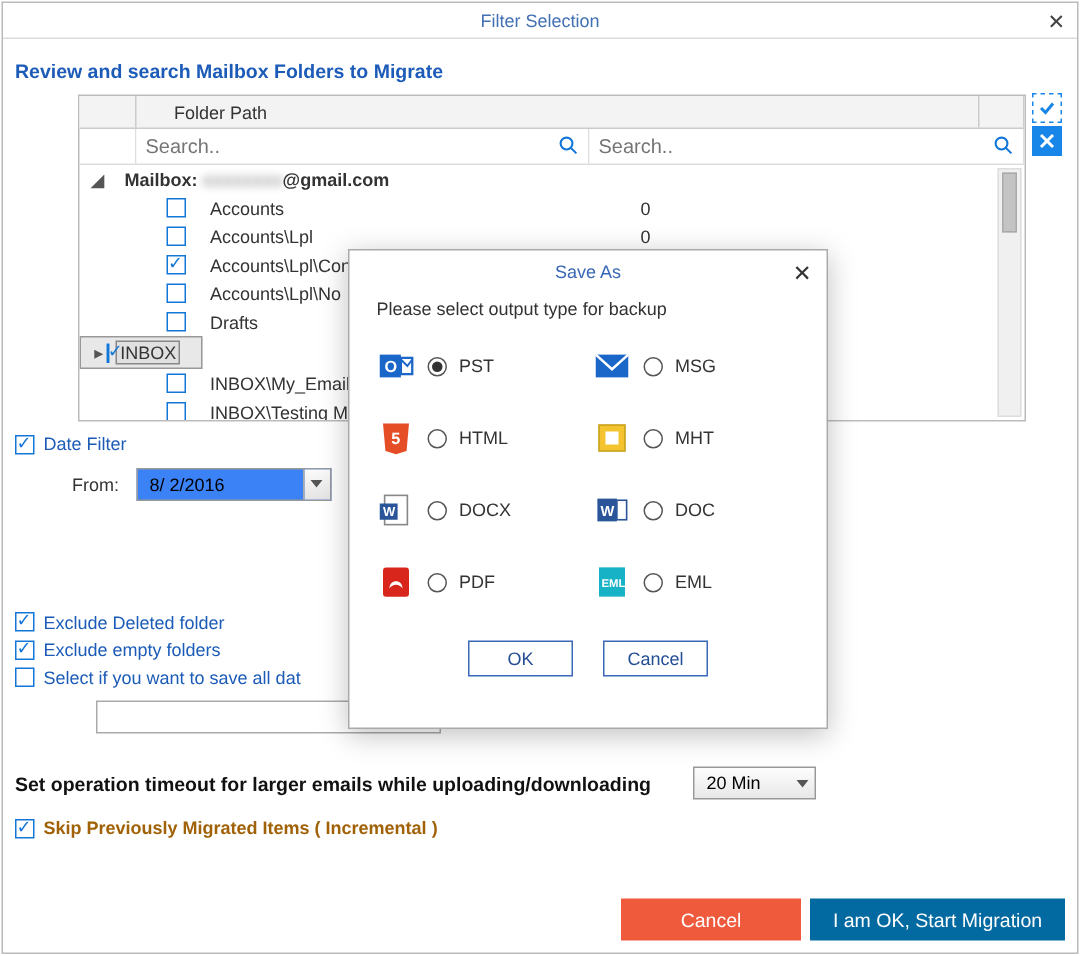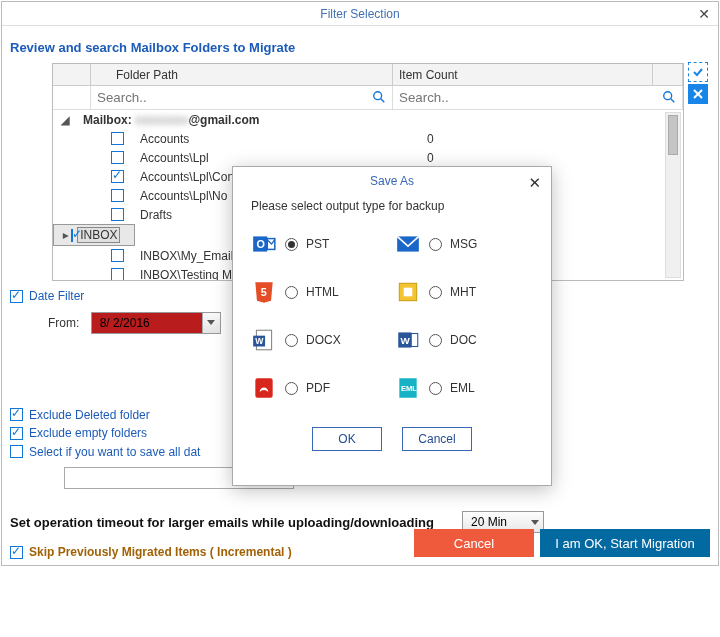--- a/index.html
+++ b/index.html
@@ -1,17 +1,17 @@
 <!DOCTYPE html>
 <html><head>
 <meta charset="utf-8">
 <style>
   * { box-sizing: border-box; font-family: "Segoe UI", Tahoma, Arial, sans-serif; }
   body { margin: 0; background: #fff; width: 720px; height: 637px; overflow: hidden; font-size: 12px; }
-  .window { border: 1px solid #bbb; width: 718px; height: 565px; margin: 1px; position: relative; }
+  .window { border: 1px solid #bbb; width: 718px; height: 635px; margin: 1px; position: relative; }
 
   .titlebar { height: 24px; line-height: 24px; text-align: center; color: #4270b3; position: relative; border-bottom: 1px solid #ddd; }
   .titlebar .close { position: absolute; right: 8px; top: 0; font-size: 14px; color: #444; cursor: default; }
 
   .content { padding: 10px 8px 0 8px; }
   .section-title { color: #1c5cb8; font-weight: 600; font-size: 13px; margin: 4px 0 8px 0; }
 
   .tree-area { position: relative; border: 1px solid #bbb; background: #fff; }
   .hdr-row { display:flex; border-bottom:1px solid #ccc; background:#f3f3f3; height:22px; line-height:22px; }
   .hdr-cell { border-right:1px solid #ccc; padding:0 6px; color:#333; }
@@ -50,21 +50,21 @@
   .filters { margin-top:6px; }
   .chk { display:inline-flex; align-items:center; margin:2px 0;justify-content:flex-end; }
   .chk .box { width:13px; height:13px; border:1px solid #1276d8; margin-right:6px; position:relative; background:#fff;}
   .chk .box.checked::after { content:"✓"; position:absolute; top:-3px; left:0; font-size:12px; color:#1276d8;}
   .chk.blue span.txt { color:#1c5cb8; }
   .chk.red span.txt { color:#a16207; font-weight:600;}
   .chk span.txt { color:#333; }
 
   .date-row { margin:6px 0 12px 38px; }
   .date-row label { margin-right:8px; color:#333; }
-  .date-input { display:inline-block; border:1px solid #999; background:#b91c1c; height:22px; line-height:20px; padding:0 4px 0 8px; width:130px; position:relative; }
+  .date-input { display:inline-block; border:1px solid #999; background:#3b82f6; height:22px; line-height:20px; padding:0 4px 0 8px; width:130px; position:relative; }
   .date-input .dd { position:absolute; right:0; top:0; bottom:0; width:18px; border-left:1px solid #aaa; background:linear-gradient(#fafafa,#e4e4e4); display:flex; align-items:center; justify-content:center;}
 
   .long-input { display:block; width:230px; height:22px; border:1px solid #aaa; margin:6px 0 0 54px; }
 
   .timeout-row { margin-top:22px; display:flex; align-items:center; gap:28px;}
   .timeout-row .label { color:#111; font-weight:600; font-size:13px;}
   .sel { border:1px solid #999; background:linear-gradient(#fdfdfd,#e8e8e8); height:22px; width:82px; display:flex; align-items:center; justify-content:space-between; padding:0 4px 0 8px;}
 
   .footer { position:absolute; right:8px; bottom:8px; display:flex; gap:6px; }
   .btn { height:28px; min-width:120px; display:flex; align-items:center; justify-content:center; color:#fff; font-size:13px; padding:0 14px;}
@@ -98,21 +98,20 @@
 
   <div class="content">
     <div class="section-title">Review and search Mailbox Folders to Migrate</div>
 
     <div style="position:relative; margin:0 26px 0 42px;">
       <div class="tree-area">
 
         <div class="hdr-row">
           <div class="hdr-cell hdr-path"></div>
           <div class="hdr-cell hdr-path2">Folder Path</div>
-          <div class="hdr-cell hdr-count">Item Count</div>
           <div class="hdr-cell hdr-tail"></div>
         </div>
 
         <div class="search-row">
           <div class="search-cell" style="flex:0 0 38px;"></div>
           <div class="search-cell" style="flex:1;">
             <input placeholder="Search.." style="">
             <span class="mag">
               <svg viewBox="0 0 16 16">
                   <circle cx="6.5" cy="6.5" r="4.5" fill="none" stroke="#1276d8" stroke-width="1.6"></circle>

